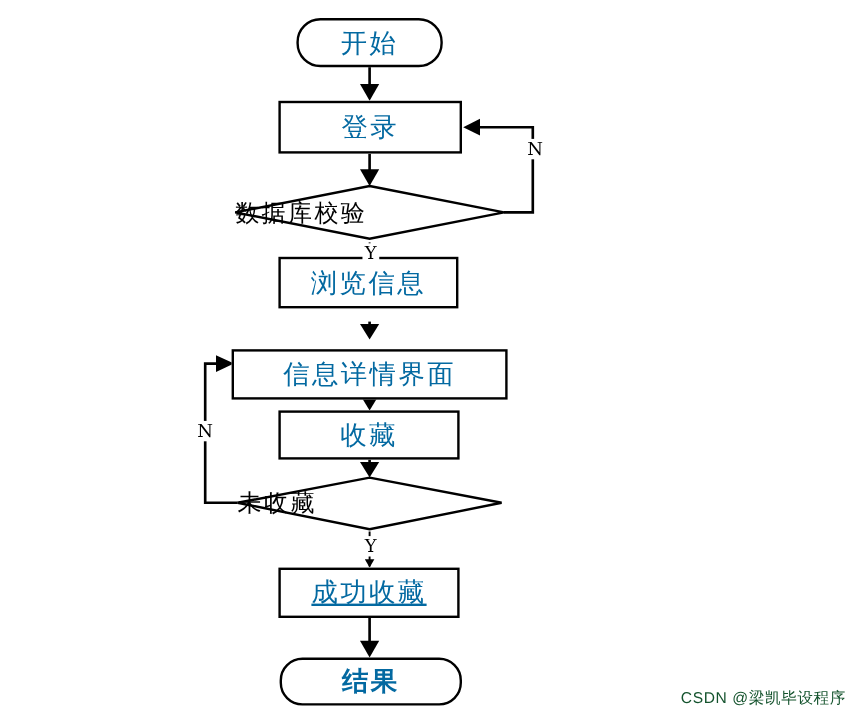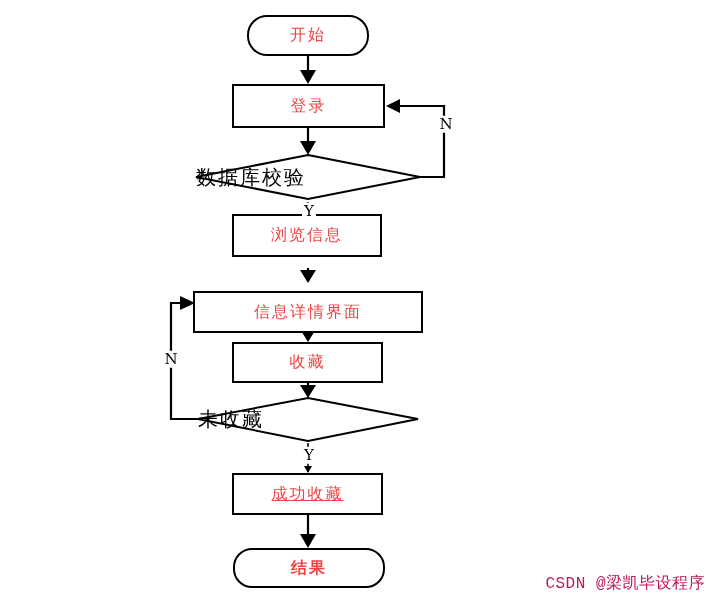--- a/index.html
+++ b/index.html
@@ -23,23 +23,23 @@
   }
   .node {
     position: absolute;
     box-sizing: border-box;
     background: #ffffff;
     border: 2px solid #000000;
     display: flex;
     align-items: center;
     justify-content: center;
     z-index: 2;
-    font-size: 16px;
+    font-size: 22px;
     letter-spacing: 2px;
-    color: #ef4444;
+    color: #0369a1;
   }
   .node.terminator {
     border-radius: 20px;
   }
   .diamond-label {
     position: absolute;
     display: flex;
     align-items: center;
     justify-content: flex-start;
     z-index: 2;
@@ -56,23 +56,23 @@
     padding: 0 2px;
     font-size: 15px;
     color: #000000;
     line-height: 1.1;
   }
   .watermark {
     position: absolute;
     right: 4px;
     top: 573px;
     z-index: 3;
-    font-family: Liberation Mono, monospace;
-    font-size: 16px;
-    color: #be185d;
+    font-family: Liberation Sans, sans-serif;
+    font-size: 13px;
+    color: #14532d;
     letter-spacing: 0.5px;
   }
 </style>
 </head>
 <body>
 
 <div class="canvas">
 
   <svg class="connector-layer" width="709" height="597" viewBox="0 0 709 597">
 

